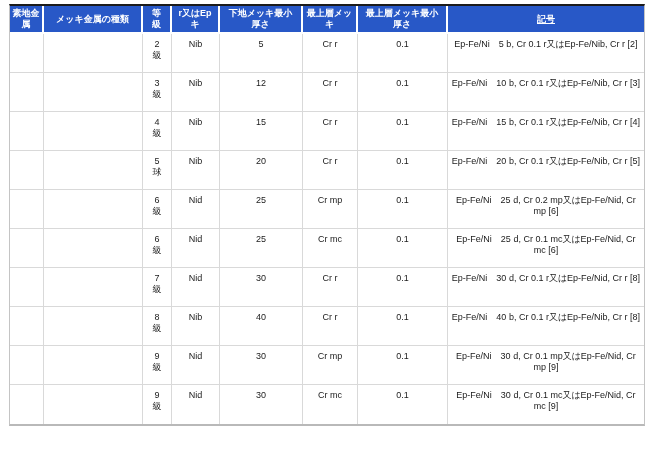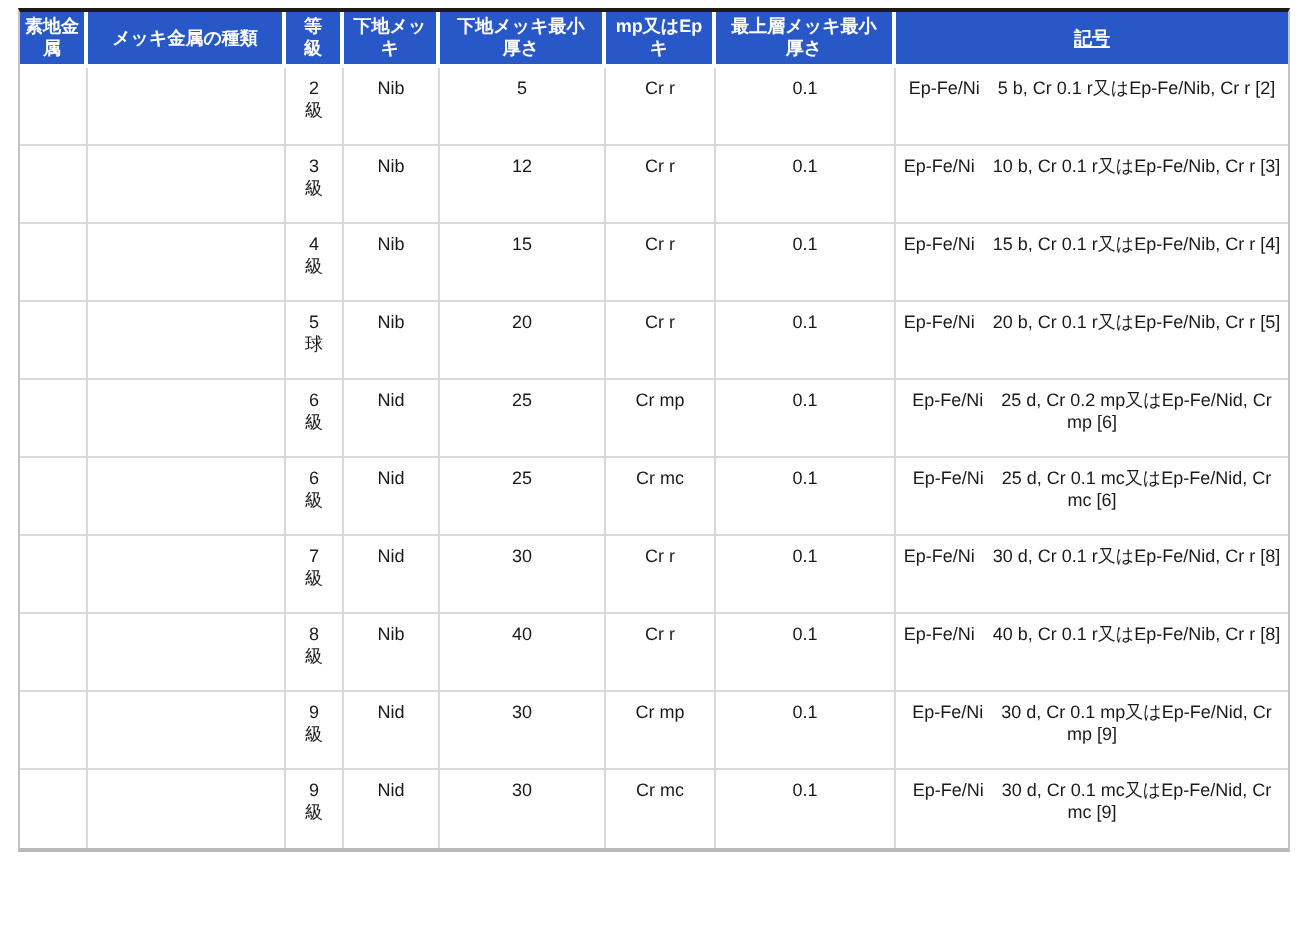--- a/index.html
+++ b/index.html
@@ -82,25 +82,25 @@
         <col style="width:90px">
         <col style="width:196px">
       </colgroup>
       <thead>
         <tr id="header-row">
             <th>素地金
 属</th>
             <th>メッキ金属の種類</th>
             <th>等
 級</th>
-            <th>下地メッ
+            <th>r又はEp
 キ</th>
             <th>下地メッキ最小
 厚さ</th>
-            <th>mp又はEp
+            <th>最上層メッ
 キ</th>
             <th>最上層メッキ最小
 厚さ</th>
             <th>記号</th>
           </tr>
       </thead>
       <tbody id="table-body">
           <tr>
             <td></td>
             <td></td>

